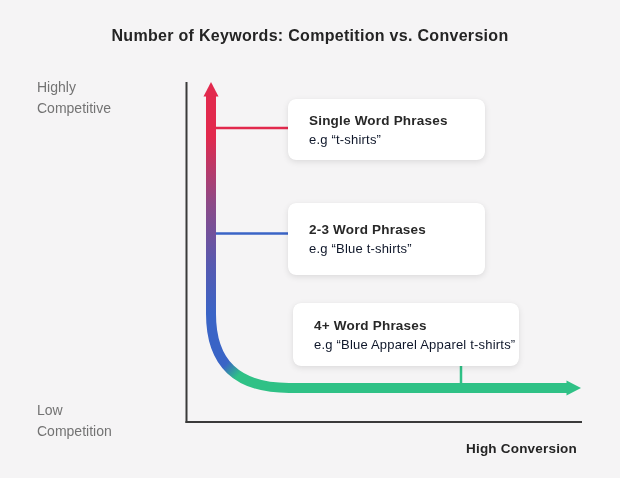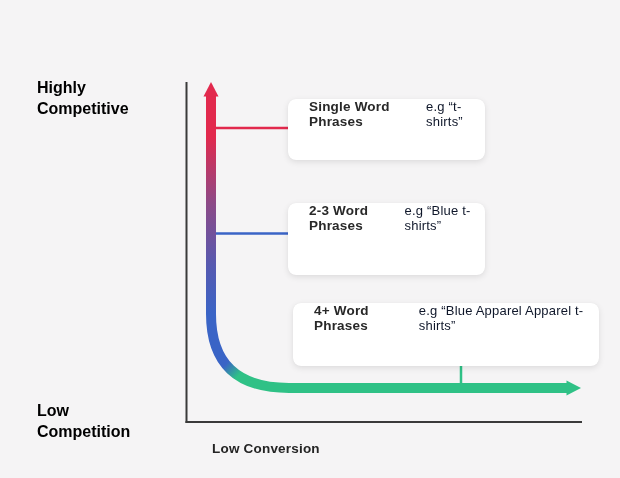--- a/index.html
+++ b/index.html
@@ -22,24 +22,24 @@
     text-align: center;
     font-size: 16px;
     font-weight: bold;
     letter-spacing: 0.3px;
     color: #242424;
   }
   .side-label {
     position: absolute;
     left: 37px;
     width: 100px;
-    font-size: 16px;
-    font-weight: bold;
+    font-size: 14px;
+    font-weight: normal;
     line-height: 21px;
-    color: #000000;
+    color: #737373;
   }
   .side-label.top { top: 77px; }
   .side-label.bottom { top: 400px; }
   .bottom-label {
     position: absolute;
     top: 441px;
     font-size: 13.5px;
     font-weight: bold;
     letter-spacing: 0.2px;
     color: #242424;
@@ -51,21 +51,21 @@
     position: absolute;
     left: 0;
     top: 0;
   }
   .callout {
     position: absolute;
     background: #ffffff;
     border-radius: 8px;
     box-shadow: 0 2px 6px rgba(0,0,0,0.10), 0 0 1px rgba(0,0,0,0.06);
     display: flex;
-    flex-direction: row;
+    flex-direction: column;
     justify-content: center;
     gap: 4px;
     padding-left: 21px;
     box-sizing: border-box;
   }
   .callout-title {
     font-size: 13.5px;
     font-weight: bold;
     letter-spacing: 0.2px;
     color: #282828;
@@ -74,25 +74,26 @@
     font-size: 13px;
     letter-spacing: 0.2px;
     color: #0f172a;
   }
 </style>
 </head>
 <body>
 
 <div class="canvas">
 
+  <div class="chart-title">Number of Keywords: Competition vs. Conversion</div>
 
   <div class="side-label top">Highly Competitive</div>
   <div class="side-label bottom">Low Competition</div>
 
-  <div class="bottom-label left">Low Conversion</div>
+  <div class="bottom-label right">High Conversion</div>
 
   <svg class="layer" width="620" height="478" viewBox="0 0 620 478">
     <defs>
       <linearGradient id="gradVertical" gradientUnits="userSpaceOnUse" x1="0" y1="92" x2="0" y2="314">
         <stop offset="0" stop-color="#e2294d"></stop>
         <stop offset="0.2" stop-color="#e2294d"></stop>
         <stop offset="0.5" stop-color="#8d4a87"></stop>
         <stop offset="0.78" stop-color="#5659b0"></stop>
         <stop offset="1" stop-color="#3a64c6"></stop>
       </linearGradient>
@@ -122,18 +123,18 @@
   <div class="callout" style="left:288px; top:99px; width:197px; height:61px;">
     <div class="callout-title">Single Word Phrases</div>
     <div class="callout-example">e.g “t-shirts”</div>
   </div>
 
   <div class="callout" style="left:288px; top:203px; width:197px; height:72px;">
     <div class="callout-title">2-3 Word Phrases</div>
     <div class="callout-example">e.g “Blue t-shirts”</div>
   </div>
 
-  <div class="callout" style="left:293px; top:303px; width:306px; height:63px;">
+  <div class="callout" style="left:293px; top:303px; width:226px; height:63px;">
     <div class="callout-title">4+ Word Phrases</div>
     <div class="callout-example">e.g “Blue Apparel Apparel t-shirts”</div>
   </div>
 
 </div>
 
 </body></html>

